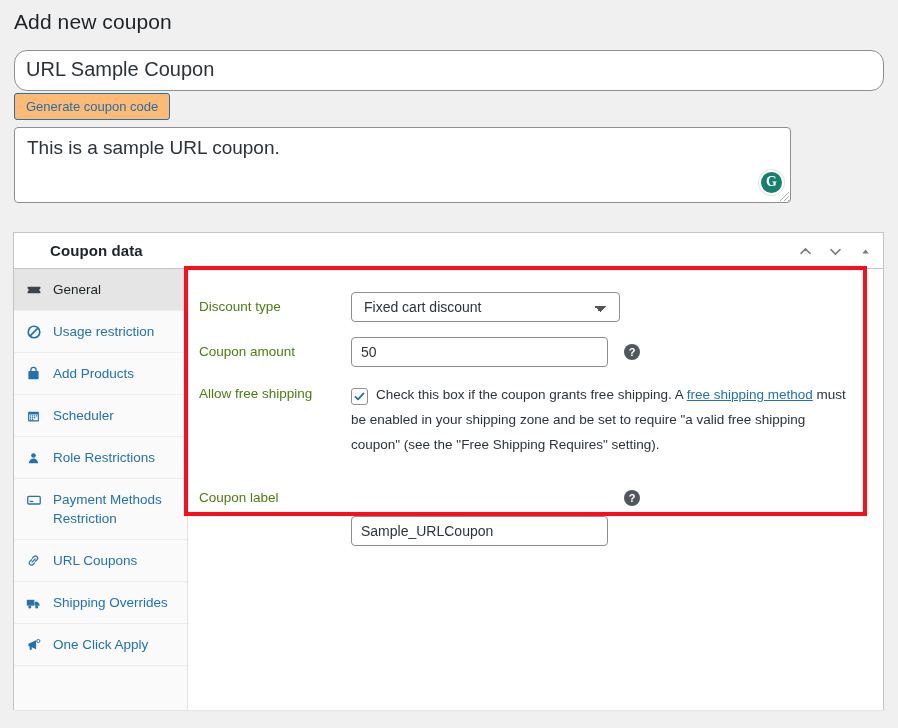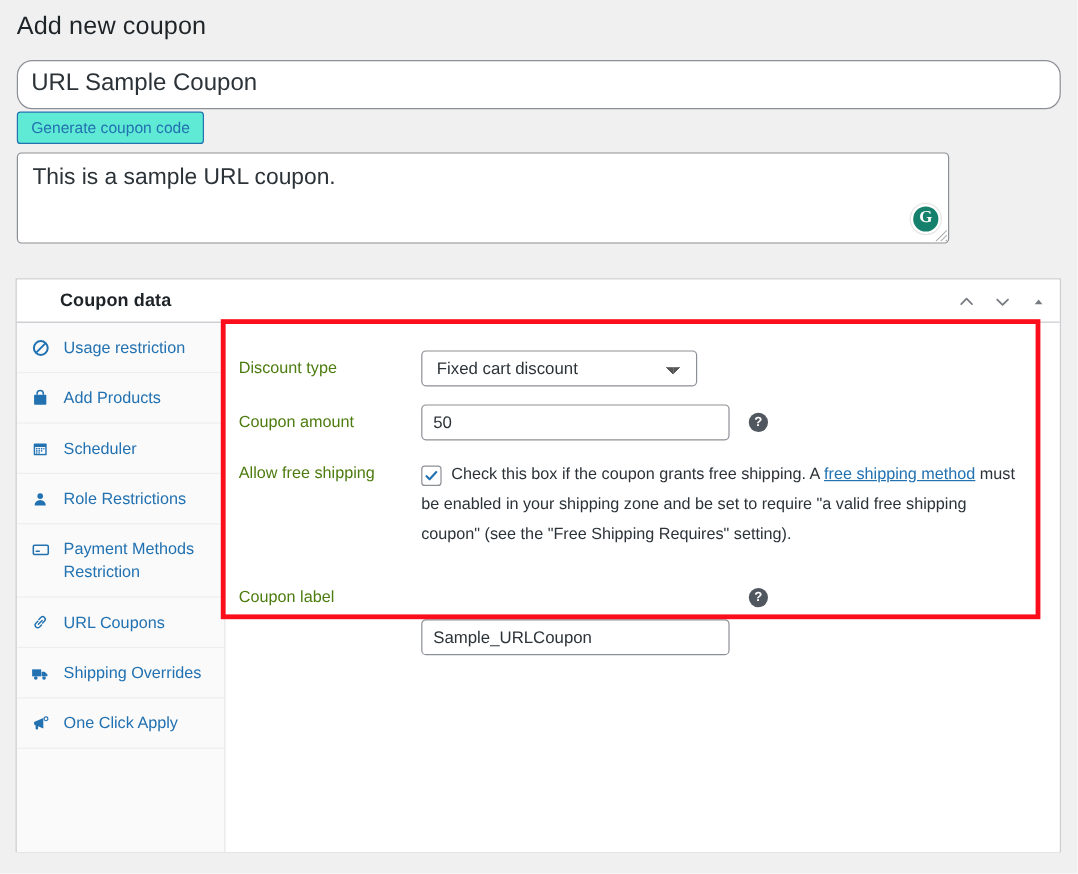--- a/index.html
+++ b/index.html
@@ -57,21 +57,21 @@
   }
 
   
   .gen-btn {
     position: absolute;
     left: 14px;
     top: 93px;
     height: 27px;
     box-sizing: border-box;
     padding: 0 11px;
-    background: #5eead4;
+    background: #fdba74;
     border: 1px solid #2271b1;
     border-radius: 3px;
     color: #2271b1;
     font-family: "Liberation Sans", sans-serif;
     font-size: 13px;
     line-height: 25px;
     cursor: pointer;
     white-space: nowrap;
   }
 
@@ -254,21 +254,21 @@
     border: 1px solid #8c8f94;
     border-radius: 4px;
     background: #fff;
     font-family: "Liberation Sans", sans-serif;
     font-size: 14px;
     color: #2c3338;
     padding: 0 9px;
     outline: none;
   }
   select.fld {
-    width: 230px;
+    width: 269px;
     appearance: none;
     -webkit-appearance: none;
     background-image:
       linear-gradient(45deg, transparent 50%, #555 50%),
       linear-gradient(135deg, #555 50%, transparent 50%);
     background-position:
       calc(100% - 19px) 13px,
       calc(100% - 13px) 13px;
     background-size: 6px 6px, 6px 6px;
     background-repeat: no-repeat;
@@ -381,20 +381,28 @@
             <path d="M10 7 L15 13 L5 13 Z" fill="#787c82"></path>
           </svg>
         </button>
       </div>
     </div>
 
     <div class="metabox-body">
 
       <div class="tabs">
 
+        <div class="tab active">
+          <span class="ticon">
+            <svg width="16" height="16" viewBox="0 0 20 20">
+              <path d="M2 6 h16 v2.2 a1.9 1.9 0 0 0 0 3.6 V14 H2 v-2.2 a1.9 1.9 0 0 0 0-3.6 Z" fill="#3c434a"></path>
+            </svg>
+          </span>
+          <span class="tlabel">General</span>
+        </div>
 
         <div class="tab">
           <span class="ticon">
             <svg width="16" height="16" viewBox="0 0 20 20" fill="none">
               <circle cx="10" cy="10" r="7.2" stroke="#2271b1" stroke-width="2.1"></circle>
               <line x1="5.2" y1="14.8" x2="14.8" y2="5.2" stroke="#2271b1" stroke-width="2.1"></line>
             </svg>
           </span>
           <span class="tlabel">Usage restriction</span>
         </div>

